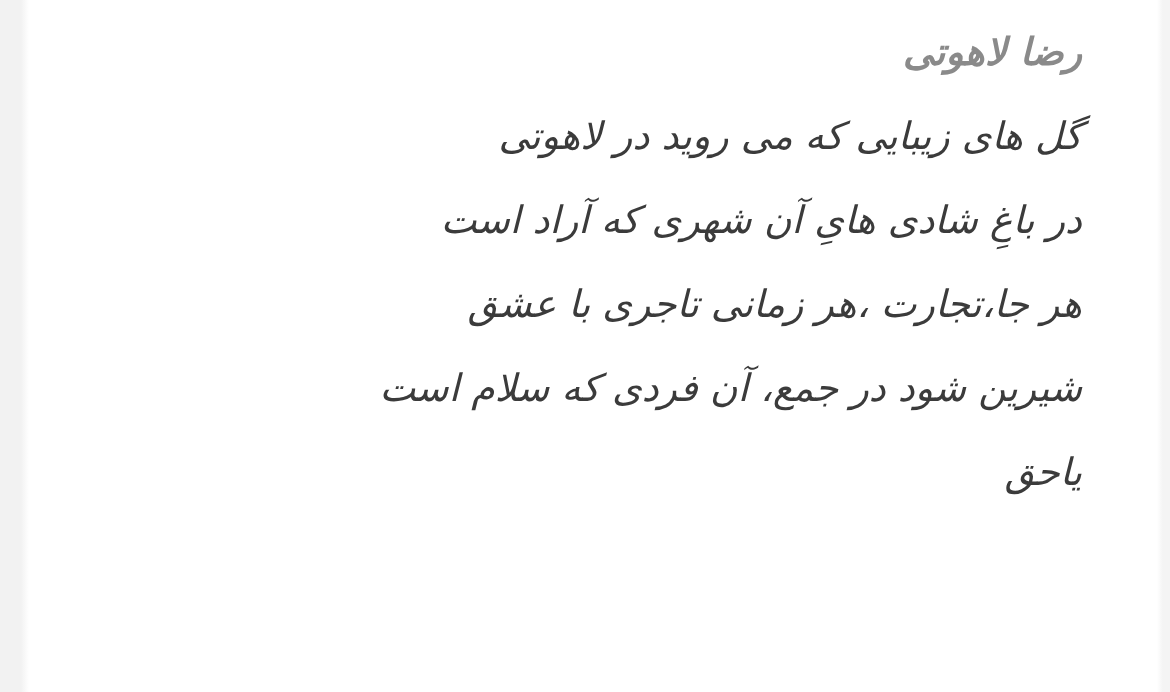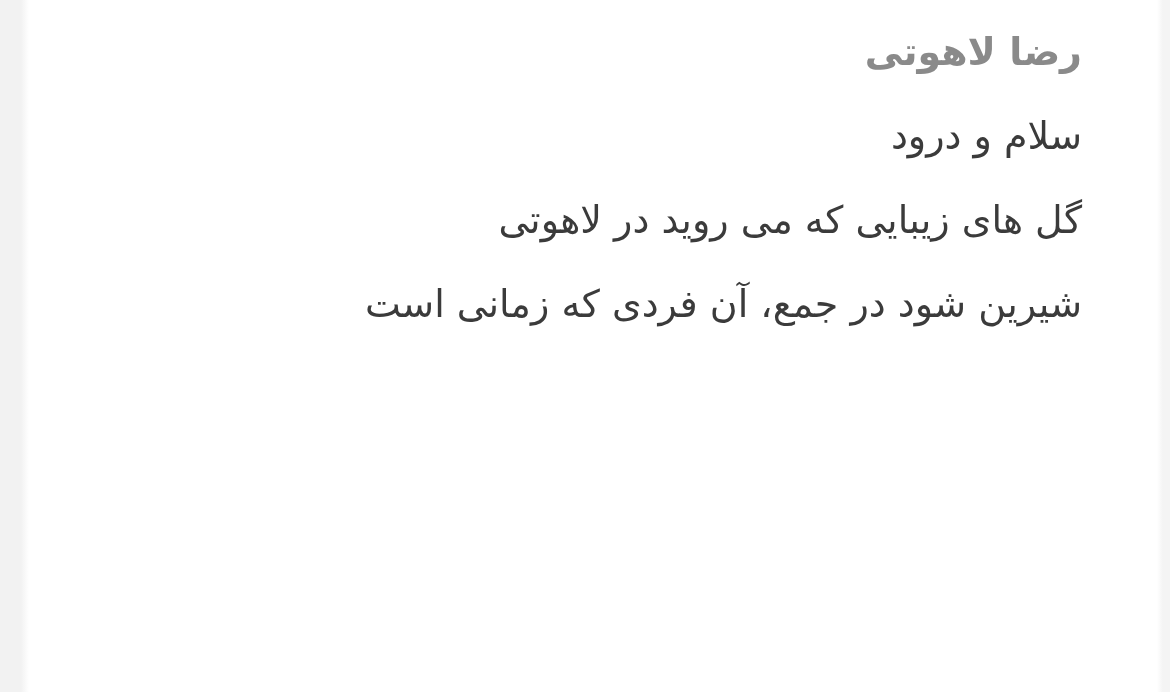--- a/index.html
+++ b/index.html
@@ -31,20 +31,21 @@
     position: absolute;
     left: 29px;
     right: 13px;
     top: 0;
     bottom: 0;
     background: #ffffff;
   }
   .comment {
     direction: rtl;
     padding: 10px 75px 0 40px;
+    font-style: italic;
   }
   .comment-author {
     height: 84px;
     line-height: 84px;
     font-size: 38px;
     font-weight: 700;
     color: #8a8a8a;
     white-space: nowrap;
   }
   .comment-line {
@@ -59,18 +60,20 @@
 </head>
 <body>
 
 <div class="canvas">
   <div class="gutter-left"></div>
   <div class="gutter-right"></div>
 
   <div class="page">
     <div class="comment">
       <div class="comment-author">رضا لاهوتی</div>
-      <div class="comment-line">سلام و درود</div>
       <div class="comment-line">گل های زیبایی که می روید در لاهوتی</div>
-      <div class="comment-line">شیرین شود در جمع، آن فردی که زمانی است</div>
+      <div class="comment-line">در باغِ شادی هایِ آن شهری که آراد است</div>
+      <div class="comment-line">هر جا،تجارت ،هر زمانی تاجری با عشق</div>
+      <div class="comment-line">شیرین شود در جمع، آن فردی که سلام است</div>
+      <div class="comment-line">یاحق</div>
     </div>
   </div>
 </div>
 
 </body></html>

